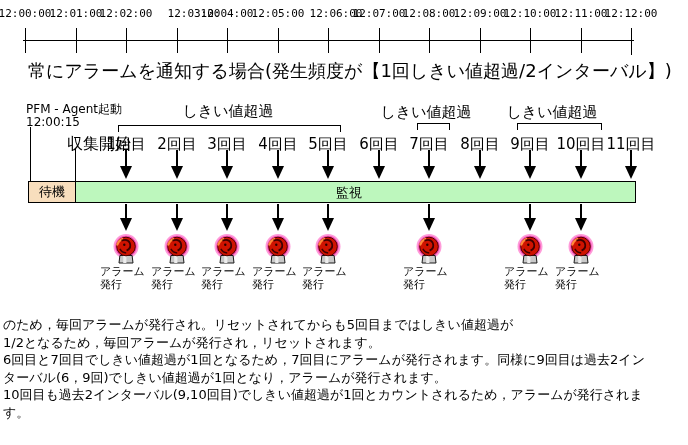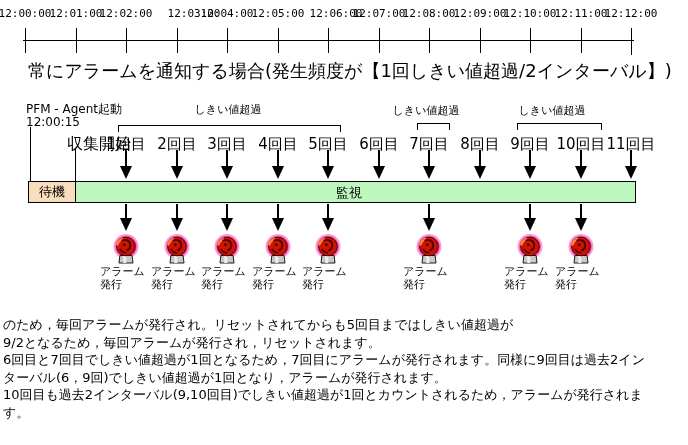--- a/index.html
+++ b/index.html
@@ -9,21 +9,21 @@
   }
   
   .ts{position:absolute;top:7px;transform:translateX(-50%);font-family:"DejaVu Sans Mono","Liberation Mono",monospace;font-size:11px;white-space:nowrap;}
   .hline{position:absolute;background:#000;height:1px;}
   .vtick{position:absolute;background:#000;width:1px;}
   
   .title{position:absolute;left:28px;top:59px;font-size:18px;white-space:nowrap;}
   .agent{position:absolute;left:10px;top:103px;font-size:12px;line-height:13px;white-space:nowrap;margin-left:16px;}
   .collect{position:absolute;left:47px;top:134px;font-size:16px;white-space:nowrap;margin-left:20px;}
   
-  .thl{position:absolute;transform:translateX(-50%);font-size:11px;white-space:nowrap;}
+  .thl{position:absolute;transform:translateX(-50%);font-size:15px;white-space:nowrap;}
   .bracket{position:absolute;height:6px;border-top:1px solid #000;border-left:1px solid #000;border-right:1px solid #000;}
   
   .occ{position:absolute;top:0;width:0;height:0;}
   .occ-label{position:absolute;top:135px;left:0;transform:translateX(-50%);font-size:15px;white-space:nowrap;}
   .occ-shaft{position:absolute;top:150px;left:-1px;width:2px;height:17px;background:#000;}
   .occ-head{position:absolute;top:166px;left:-6px;width:0;height:0;border-left:6px solid transparent;border-right:6px solid transparent;border-top:13px solid #000;}
   
   .bar-standby{position:absolute;left:28px;top:181px;width:48px;height:22px;box-sizing:border-box;border:1px solid #000;background:#F8DEBD;display:flex;align-items:center;justify-content:center;font-size:13px;}
   .bar-monitor{position:absolute;left:75px;top:181px;width:561px;height:22px;box-sizing:border-box;border:1px solid #000;background:#BDF7BD;}
   .bar-monitor-label{position:absolute;left:332px;top:184px;transform:translateX(-50%);font-size:13px;white-space:nowrap;margin-left:17px;}
@@ -253,20 +253,20 @@
         <use href="#beacon"></use>
       </svg>
     <div class="al-label">
       <div>アラーム</div>
       <div>発行</div>
     </div>
   </div>
 
   <div class="desc">
     <div>のため，毎回アラームが発行され。リセットされてからも5回目まではしきい値超過が</div>
-    <div>9/2となるため，毎回アラームが発行され，リセットされます。</div>
+    <div>1/2となるため，毎回アラームが発行され，リセットされます。</div>
     <div>6回目と7回目でしきい値超過が1回となるため，7回目にアラームが発行されます。同様に9回目は過去2イン</div>
     <div>ターバル(6，9回)でしきい値超過が1回となり，アラームが発行されます。</div>
     <div>10回目も過去2インターバル(9,10回目)でしきい値超過が1回とカウントされるため，アラームが発行されま</div>
     <div>す。</div>
   </div>
 
 </div>
 
 </body></html>

